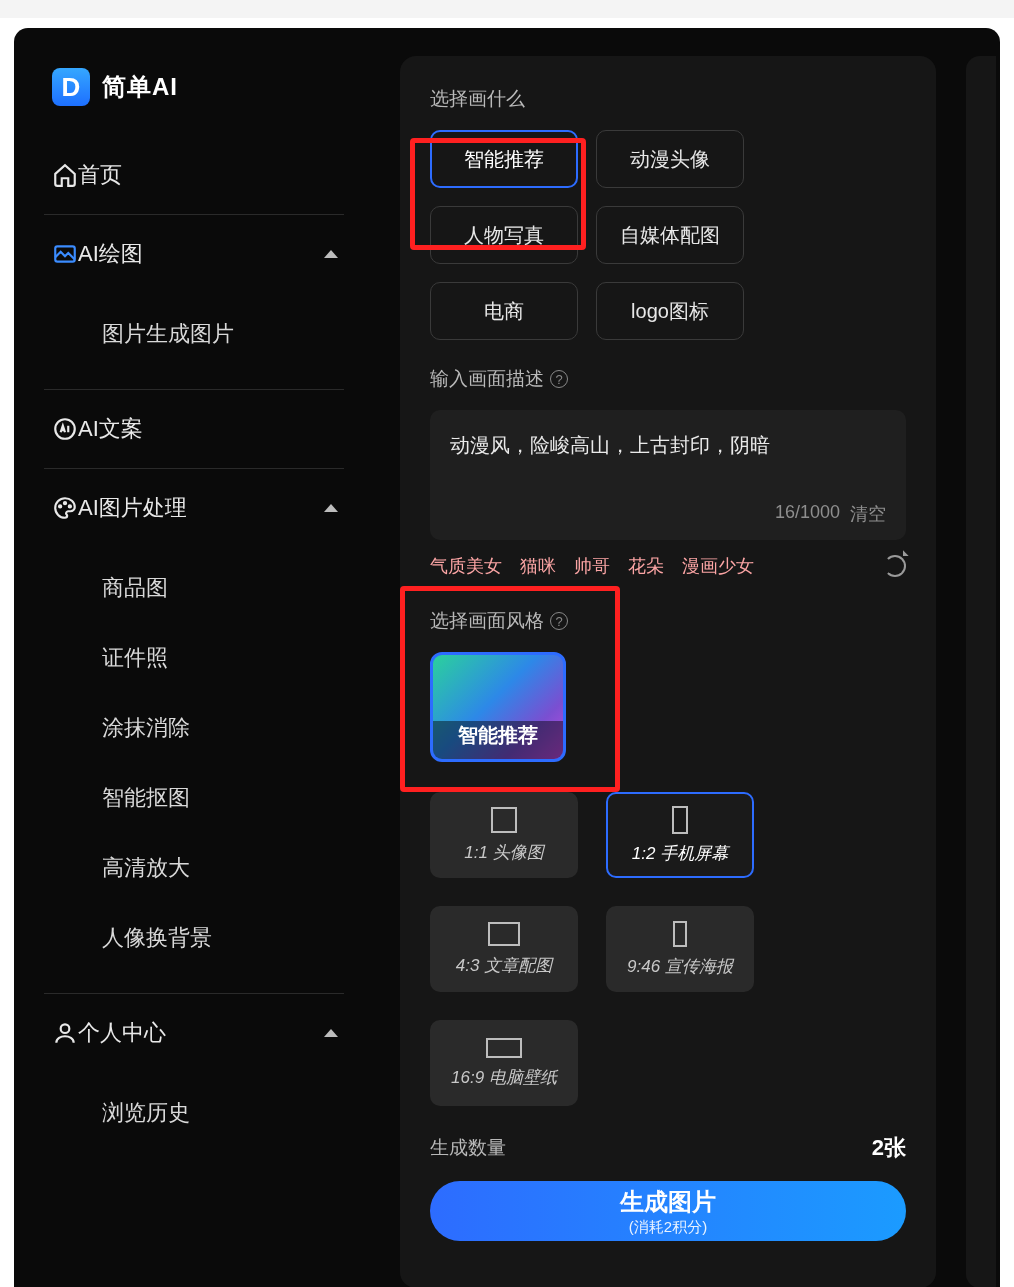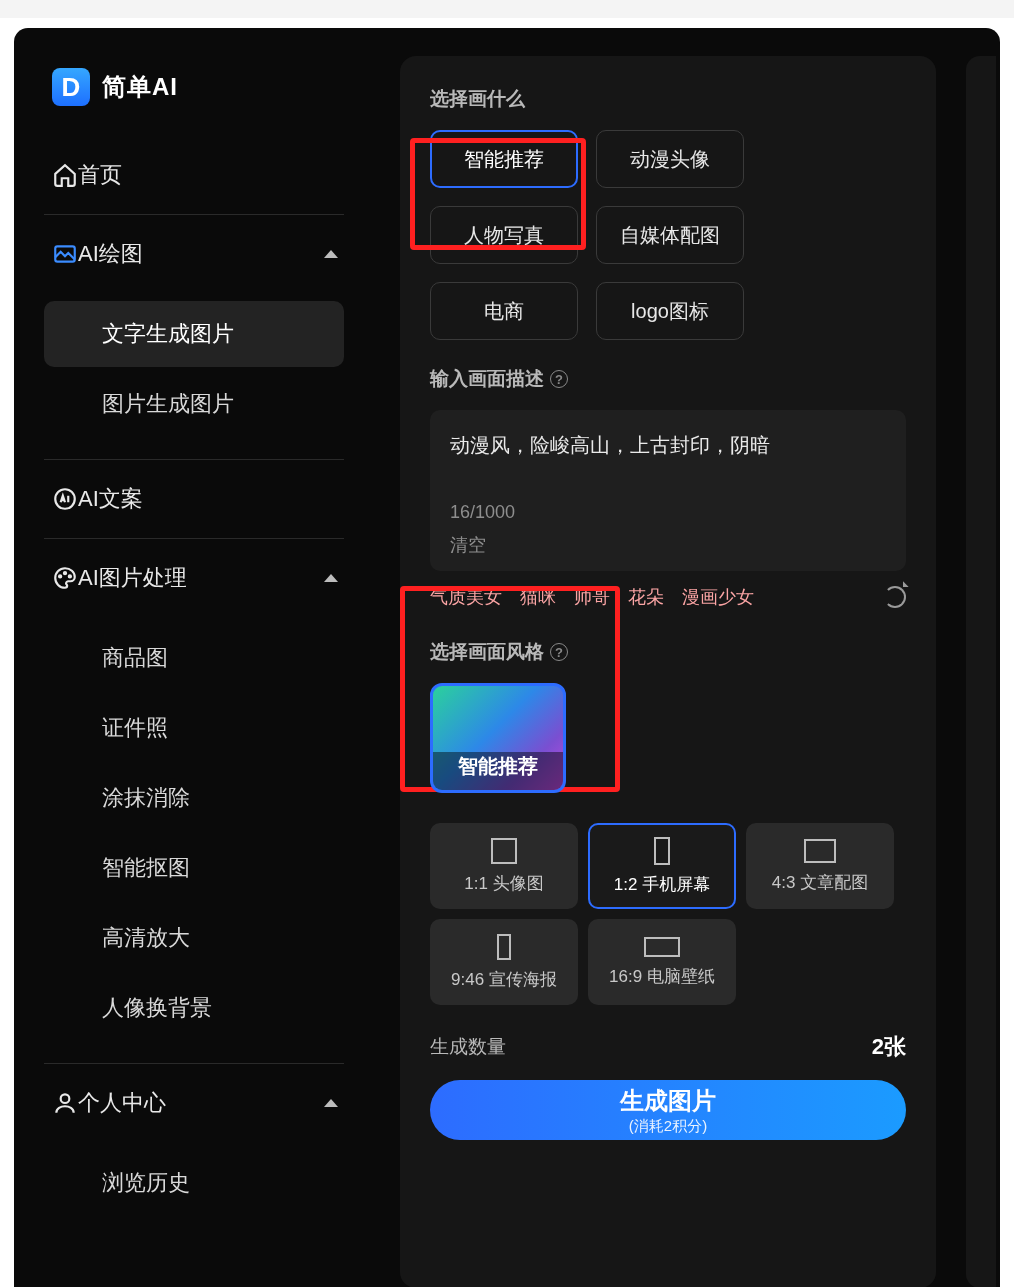--- a/index.html
+++ b/index.html
@@ -83,42 +83,42 @@
     padding: 30px 30px 18px 30px;
     color: #dcdcdc;
     position: relative;
   }
   .right-strip {
     margin-top: 28px;
     width: 30px;
     background: #161616;
     border-radius: 14px 0 0 14px;
   }
-  .section-label { font-size: 19px; color: #b9b9b9; margin-bottom: 18px; display:flex; align-items:center; gap:6px;font-weight:bold;}
+  .section-label { font-size: 19px; color: #b9b9b9; margin-bottom: 18px; display:flex; align-items:center; gap:6px;}
   .chips { display: flex; flex-wrap: wrap; gap: 18px; margin-bottom: 26px; }
   .chip {
     min-width: 148px; height: 58px;
     border-radius: 10px;
     border: 1px solid #3a3a3a;
     display: flex; align-items: center; justify-content: center;
     font-size: 20px; color: #e8e8e8;
     cursor: pointer;
     background: transparent;
   }
   .chip.selected { border: 2px solid #2d6cff; color:#fff; }
   .redbox1 {
     position: absolute; left: 10px; top: 82px; width: 176px; height: 112px;
     border: 5px solid #ff2020; border-radius: 4px; pointer-events: none;
   }
   .prompt-box {
     background: #1f1f1f; border-radius: 10px; padding: 22px 20px 14px 20px;
     margin-bottom: 14px;
   }
   .prompt-text { font-size: 20px; color: #eaeaea; min-height: 70px; }
-  .prompt-foot { display:flex; justify-content:flex-end; gap:10px; color:#8e8e8e; font-size:18px;flex-direction:column; }
+  .prompt-foot { display:flex; justify-content:flex-end; gap:10px; color:#8e8e8e; font-size:18px; }
   .prompt-foot .clear { cursor:pointer; }
   .tag-row { display:flex; align-items:center; gap:18px; color:#fca5a5; font-size:18px; margin-bottom: 30px;}
   .tag-row .filler { flex:1; }
   .refresh-icon { width:22px; height:22px; border:2px solid #9a9a9a; border-radius:50%; border-left-color:transparent; position:relative;}
   .refresh-icon::after { content:""; position:absolute; right:-3px; top:-5px; border:4px solid transparent; border-top-color:#9a9a9a; transform:rotate(45deg);}
   .style-card {
     width: 136px; height: 110px; border: 3px solid #2d6cff; border-radius: 12px;
     background: linear-gradient(135deg,#2bd19c 0%, #2d88e8 45%, #7a4fd1 75%, #c14be0 100%);
     display:flex; align-items:flex-end; justify-content:center;
     color:#fff; font-size:20px; font-weight:700; padding-bottom:10px;
@@ -127,21 +127,21 @@
   }
   .style-card::before{
     content:""; position:absolute; left:0; right:0; bottom:0; height:38px;
     background: rgba(0,0,0,0.45); border-radius: 0 0 9px 9px;
   }
   .style-card span{ position:relative; z-index:1; }
   .redbox2 {
     position: absolute; left: 0px; top: 530px; width: 220px; height: 206px;
     border: 5px solid #ff2020; border-radius: 4px; pointer-events: none;
   }
-  .ratio-grid { display:flex; flex-wrap:wrap; gap:10px; margin-bottom: 24px;}
+  .ratio-grid { display:flex; flex-wrap:wrap; gap:28px; margin-bottom: 24px; font-style: italic;}
   .ratio {
     width: 148px; height: 86px; background:#2a2a2a; border-radius:10px;
     display:flex; flex-direction:column; align-items:center; justify-content:center; gap:8px;
     color:#c8c8c8; font-size:17px; cursor:pointer;
     border: 2px solid transparent;
   }
   .ratio.selected { border-color:#2d6cff; background:#1a1a1a; color:#fff; }
   .ratio .shape { position:relative; }
   .shape.sq { width:26px; height:26px; border:2px solid #bdbdbd; }
   .shape.v  { width:16px; height:28px; border:2px solid #bdbdbd; }
@@ -188,21 +188,20 @@
         <span class="icon">
           <svg width="26" height="26" viewBox="0 0 24 24" fill="none" stroke="#3b8cff" stroke-width="2">
               <rect x="3" y="5" width="18" height="14" rx="2"></rect>
               <path d="M3 15l5-5 4 4 3-3 6 6"></path>
             </svg>
         </span>
         <span>AI绘图</span>
         <span class="chev"></span>
       </div>
       <div class="subnav">
-        <div class="subitem active">文字生成图片</div>
         <div class="subitem">图片生成图片</div>
       </div>
     </div>
 
     <div class="nav-group">
       <div class="nav-item">
         <span class="icon">
           <svg width="26" height="26" viewBox="0 0 24 24" fill="none" stroke="#e8e8e8" stroke-width="2">
               <circle cx="12" cy="12" r="9"></circle>
               <path d="M8 15l2-6 2 6M9 13h2M15 9v6"></path>

